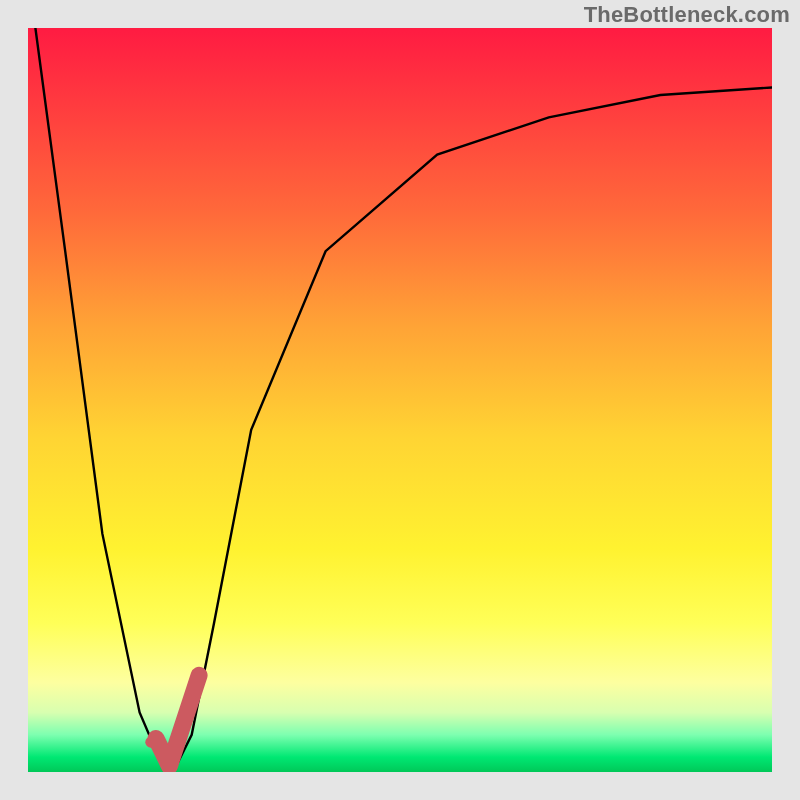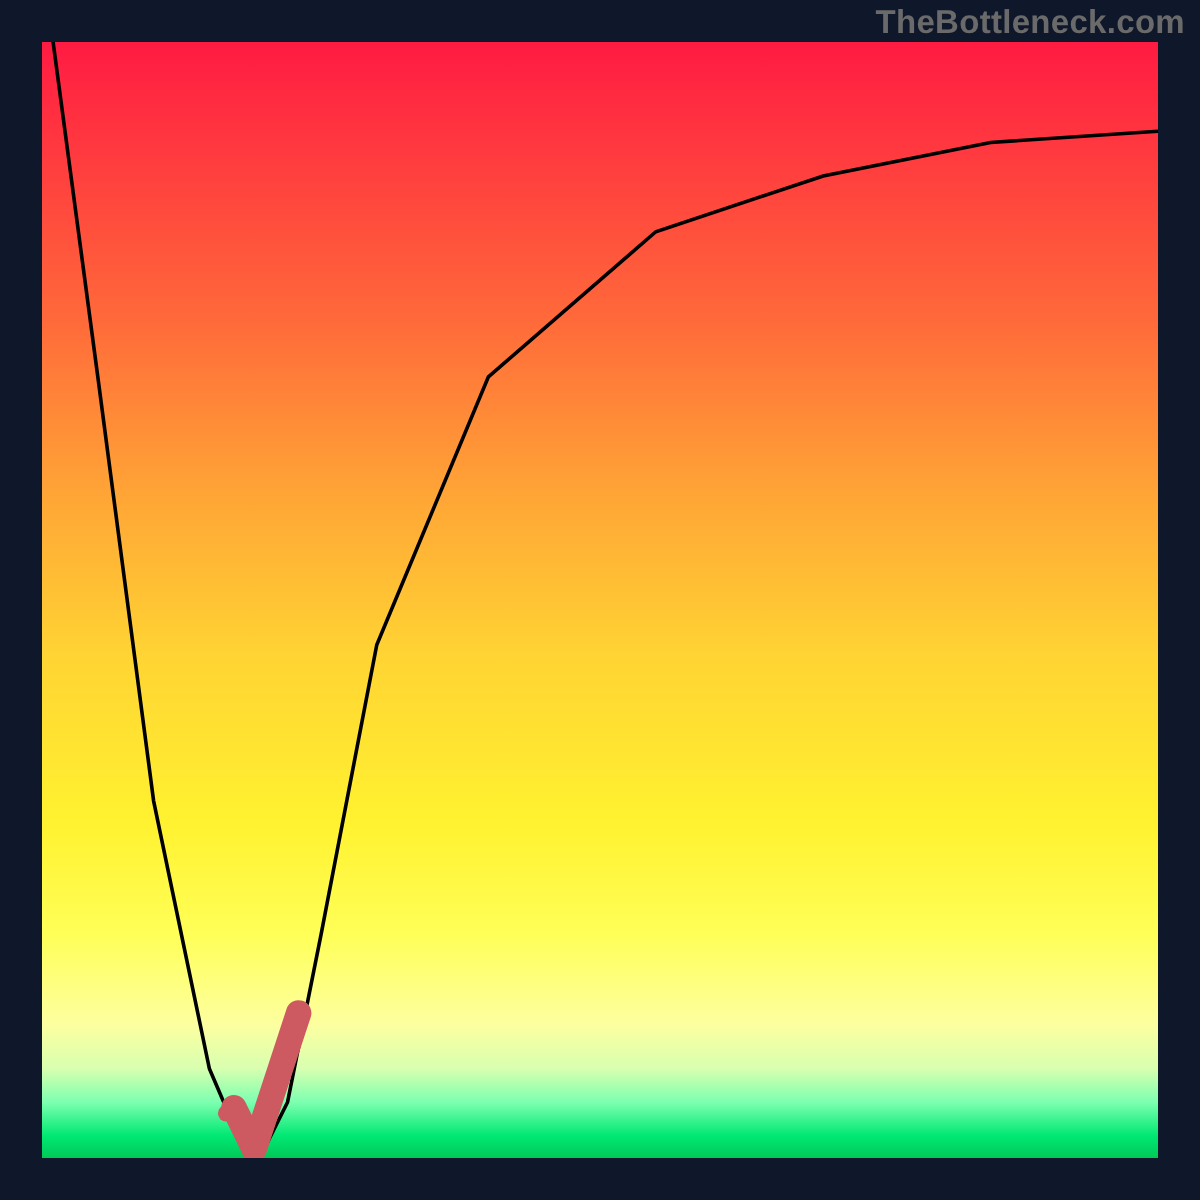--- a/index.html
+++ b/index.html
@@ -9,21 +9,21 @@
     height: 800px;
     background: #000;
     overflow: hidden;
   }
   .frame {
     position: absolute;
     left: 0;
     top: 0;
     width: 800px;
     height: 800px;
-    background: #0f172a;
+    background: #e5e5e5;
   }
   .plot {
     position: absolute;
     left: 28px;
     top: 28px;
     width: 744px;
     height: 744px;
     overflow: hidden;
   }
   .gradient {

